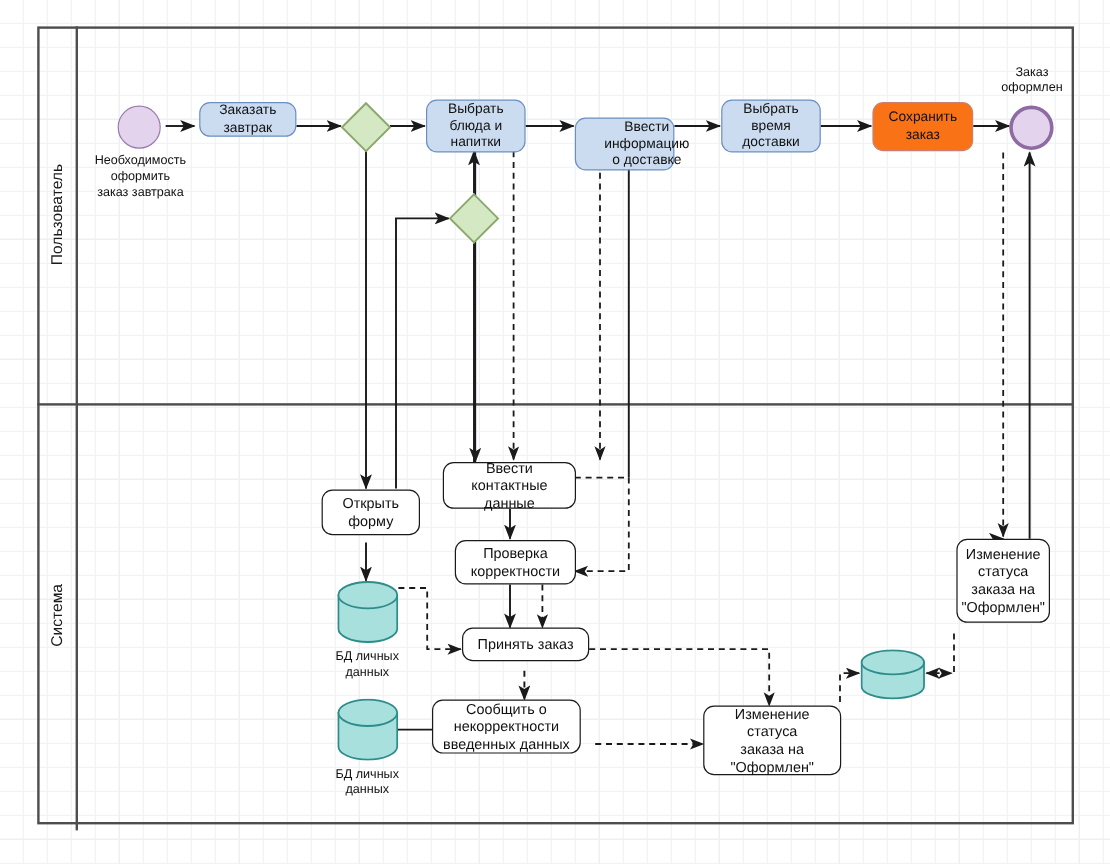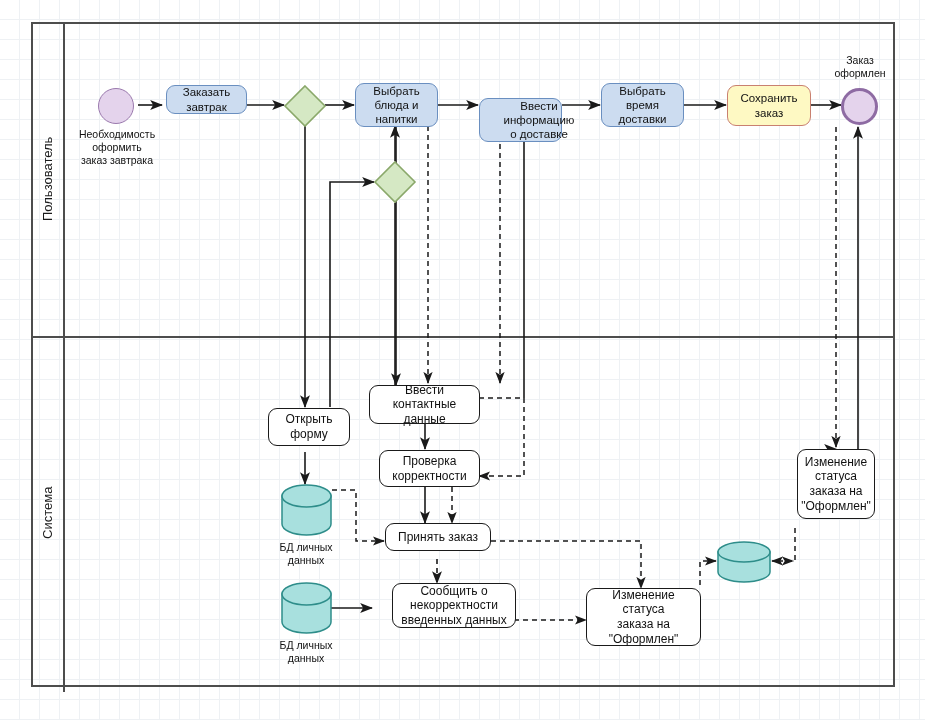--- a/index.html
+++ b/index.html
@@ -30,21 +30,21 @@
     position:absolute;display:flex;align-items:center;justify-content:center;
     font-size:13px;color:#1a1a1a;white-space:nowrap;
     writing-mode:vertical-rl;transform:rotate(180deg);
   }
 
   
   .node{position:absolute;box-sizing:border-box;display:flex;align-items:center;
         justify-content:center;text-align:center;line-height:1.22;}
   .task{border:1.4px solid #6a8fc0;background:#ccdcf0;border-radius:9px;
         font-size:11.5px;color:#111;padding:2px 3px;}
-  .task.red{border-color:#c98070;background:#fef9c3;}
+  .task.red{border-color:#c98070;background:#f97316;}
   .task.plain{border:1.4px solid #1a1a1a;background:#ffffff;border-radius:9px;
         font-size:12px;color:#111;}
   .event{border-radius:50%;box-sizing:border-box;}
   .event.start{border:1.7px solid #9a79ad;background:#e4d3ec;}
   .event.end{border:3.4px solid #8e6ba3;background:#e4d3ec;}
   .caption{position:absolute;font-size:10.5px;color:#111;text-align:center;
            line-height:1.25;white-space:pre-line;}
   .gateway{position:absolute;}
   .store{position:absolute;}
 </style>
@@ -156,21 +156,21 @@
   <div class="caption" style="left:815px;top:54px;width:90px;">Заказ<br>оформлен</div>
 
   <div class="node task plain" style="left:268px;top:408px;width:82px;height:38px;">Открыть<br>форму</div>
 
   <div class="node task plain" style="left:369px;top:385px;width:111px;height:39px;">Ввести контактные<br>данные</div>
 
   <div class="node task plain" style="left:379px;top:450px;width:101px;height:37px;">Проверка<br>корректности</div>
 
   <div class="node task plain" style="left:385px;top:523px;width:106px;height:28px;">Принять заказ</div>
 
-  <div class="node task plain" style="left:392px;top:583px;width:124px;height:45px;">Сообщить о<br>некорректности<br>введенных данных</div>
+  <div class="node task plain" style="left:360px;top:583px;width:124px;height:45px;">Сообщить о<br>некорректности<br>введенных данных</div>
 
   <div class="node task plain" style="left:586px;top:588px;width:115px;height:58px;">Изменение статуса<br>заказа на<br>"Оформлен"</div>
 
   <div class="node task plain" style="left:797px;top:449px;width:78px;height:70px;">Изменение<br>статуса<br>заказа на<br>"Оформлен"</div>
 
   <div class="store" style="left:281px;top:484px;width:51px;height:52px;">
     <svg width="51" height="52" viewBox="0 0 51 52">
       <path d="M1,12 L1,40 A24.5,11 0 0 0 50,40 L50,12 Z" fill="#a8e0de" stroke="#2e8d8a" stroke-width="1.5"></path>
       <ellipse cx="25.5" cy="12" rx="24.5" ry="11" fill="#a8e0de" stroke="#2e8d8a" stroke-width="1.5"></ellipse>
     </svg>

